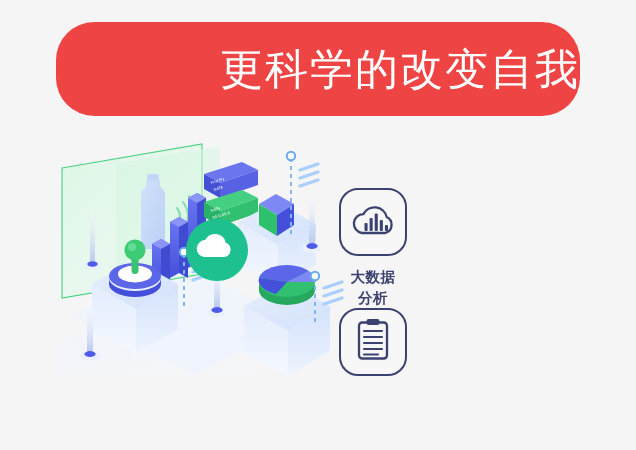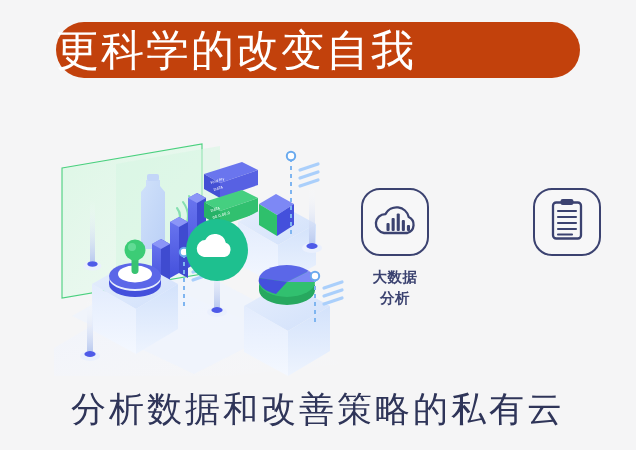--- a/index.html
+++ b/index.html
@@ -6,44 +6,44 @@
   body{
     width:636px;height:450px;
     background:#f5f5f6;
     font-family:"DejaVu Sans","Liberation Sans",sans-serif;
     overflow:hidden;position:relative;
   }
   .stage{position:absolute;inset:0;width:636px;height:450px;}
 
   
   .title-pill{
-    position:absolute;left:56px;top:22px;width:524px;height:56px;
-    background:#c2410c;border-radius:38px;
-    display:flex;align-items:center;justify-content:flex-start;
+    position:absolute;left:56px;top:22px;width:524px;height:94px;
+    background:#ef4444;border-radius:38px;
+    display:flex;align-items:center;justify-content:flex-end;
   }
   .title-text{
     color:#ffffff;font-size:43px;line-height:1;
     letter-spacing:2px;font-weight:500;
     white-space:nowrap;
   }
 
   
   .tagline{
     position:absolute;left:0;right:0;top:381px;height:56px;
     display:flex;align-items:center;justify-content:center;
   }
   .tagline-text{
     color:#2f3559;font-size:35px;line-height:1;letter-spacing:3px;
     font-weight:500;white-space:nowrap;
   }
 
   
   .features{
-    position:absolute;left:358px;top:188px;width:246px;height:146px;
-    display:flex;justify-content:space-between;align-items:flex-start;
+    position:absolute;left:336px;top:188px;width:246px;height:146px;
+    display:flex;justify-content:space-between;align-items:flex-start;flex-direction:column;
   }
   .feature{width:74px;display:flex;flex-direction:column;align-items:center;}
   .feat-box{
     width:68px;height:68px;border:2.4px solid #3b4270;border-radius:19px;
     background:#f7f7f8;display:flex;align-items:center;justify-content:center;
     box-sizing:border-box;
   }
   .feat-label{
     margin-top:11px;color:#3b4270;font-size:14.5px;line-height:1.42;
     text-align:center;letter-spacing:.5px;font-weight:600;
@@ -292,17 +292,14 @@
             </g>
           </svg>
         </span>
       </div>
       <div class="feat-label">
       </div>
     </div>
 
   </div>
 
-  <div class="tagline">
-    <span class="tagline-text">分析数据和改善策略的私有云</span>
-  </div>
 
 </div>
 
 </body></html>

